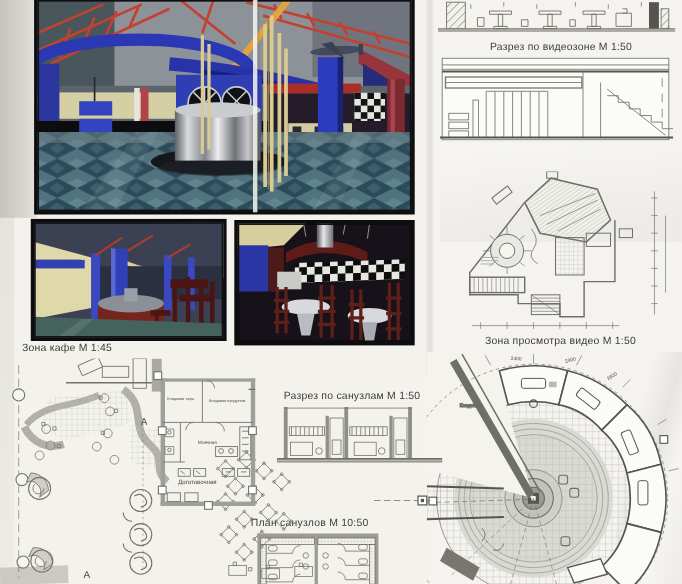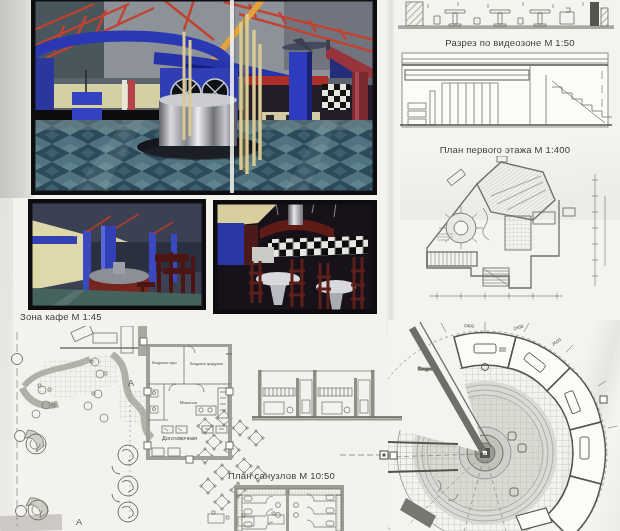--- a/index.html
+++ b/index.html
@@ -217,21 +217,22 @@
         <path d="M76,56 L76,104 M86,56 L86,104 M73,68 L89,68 M73,80 L89,80 M73,92 L89,92"></path>
         <path d="M104,60 L104,106 M112,60 L112,106 M101,74 L115,74 M101,86 L115,86"></path>
         <path d="M138,54 L138,106 M146,54 L146,106 M135,68 L149,68 M135,82 L149,82 M135,96 L149,96"></path>
       </g>
       <rect x="0" y="0" width="158" height="108" fill="none" stroke="#0d0d0f" stroke-width="3"></rect>
     </svg>
   </div>
 
   <div class="lbl" style="left:20px;top:311px;">Зона кафе М 1:45</div>
   <div class="lbl c" style="left:415px;top:37px;width:190px;">Разрез по видеозоне М 1:50</div>
-  <div class="lbl c" style="left:410px;top:144px;width:190px;">План первого этажа М 1:400</div>
+  <div class="lbl c" style="left:412px;top:305px;width:195px;">Зона просмотра видео М 1:50</div>
+  <div class="lbl c" style="left:250px;top:355px;width:140px;">Разрез по санузлам М 1:50</div>
   <div class="lbl" style="left:228px;top:470px;">План санузлов М 10:50</div>
 
   <svg class="draw" style="left:398px;top:0;" width="216" height="33" viewBox="0 0 216 33">
     <defs>
       <pattern id="ht1" width="5" height="5" patternUnits="userSpaceOnUse" patternTransform="rotate(45)">
         <rect width="5" height="5" fill="#f2f2ec"></rect>
           <line x1="0" y1="0" x2="0" y2="5" stroke="#8a8a82" stroke-width="1.2"></line>
       </pattern>
     </defs>
     <g stroke="#6e6e66" stroke-width=".8" fill="none">

